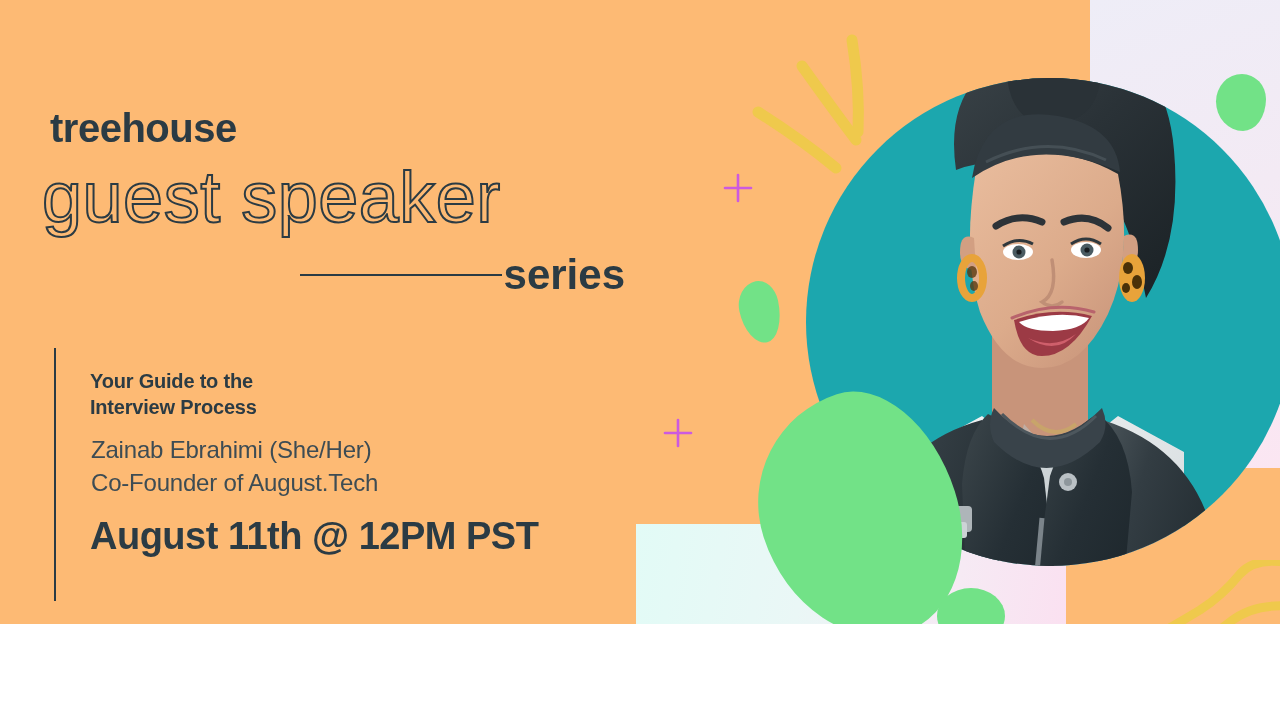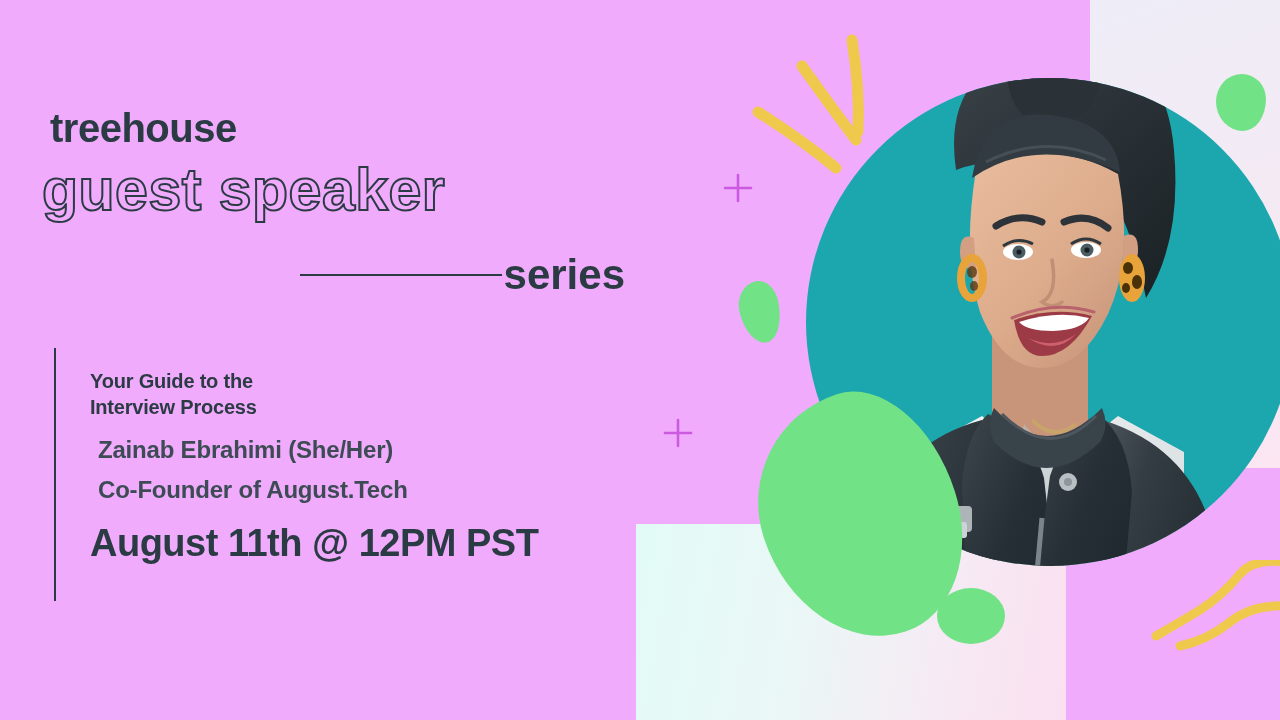--- a/index.html
+++ b/index.html
@@ -3,23 +3,23 @@
 <meta charset="utf-8">
 <style>
   html, body {
     margin: 0;
     padding: 0;
     background: #ffffff;
   }
   #stage {
     position: relative;
     width: 1280px;
-    height: 720px;
+    height: 624px;
     overflow: hidden;
-    background: #f0abfc;
+    background: #fdba74;
     font-family: "Liberation Sans", sans-serif;
     -webkit-font-smoothing: antialiased;
   }
 
   
   .panel {
     position: absolute;
   }
   #panel-top-right {
     left: 1090px; top: 0;
@@ -88,22 +88,22 @@
     left: 50px; top: 108px;
     font-size: 40px;
     font-weight: 700;
     letter-spacing: -0.5px;
     color: #2b3b44;
     line-height: 1;
   }
   #headline-outline {
     position: absolute;
     left: 42px; top: 160px;
-    font-size: 59px;
-    font-weight: 700;
+    font-size: 72px;
+    font-weight: 400;
     letter-spacing: 0.5px;
     line-height: 1.05;
     color: transparent;
     -webkit-text-stroke: 2px #2b3b44;
     white-space: nowrap;
   }
   #series-row {
     position: absolute;
     left: 300px; top: 254px;
     width: 325px;
@@ -140,24 +140,24 @@
     font-size: 20px;
     font-weight: 600;
     color: #2b3b44;
     line-height: 1.3;
     letter-spacing: -0.2px;
     margin: 0;
     white-space: pre-line;
   }
   #speaker-name, #speaker-role {
     font-size: 24px;
-    font-weight: 700;
+    font-weight: 400;
     color: #3d4c54;
     line-height: 1.32;
-    margin: 8px;
+    margin: 1px;
     letter-spacing: -0.2px;
   }
   #speaker-name { margin-top: 14px; }
   #event-datetime {
     margin-top: 18px;
     font-size: 38px;
     font-weight: 700;
     color: #2b3b44;
     letter-spacing: -0.5px;
     line-height: 1.1;

